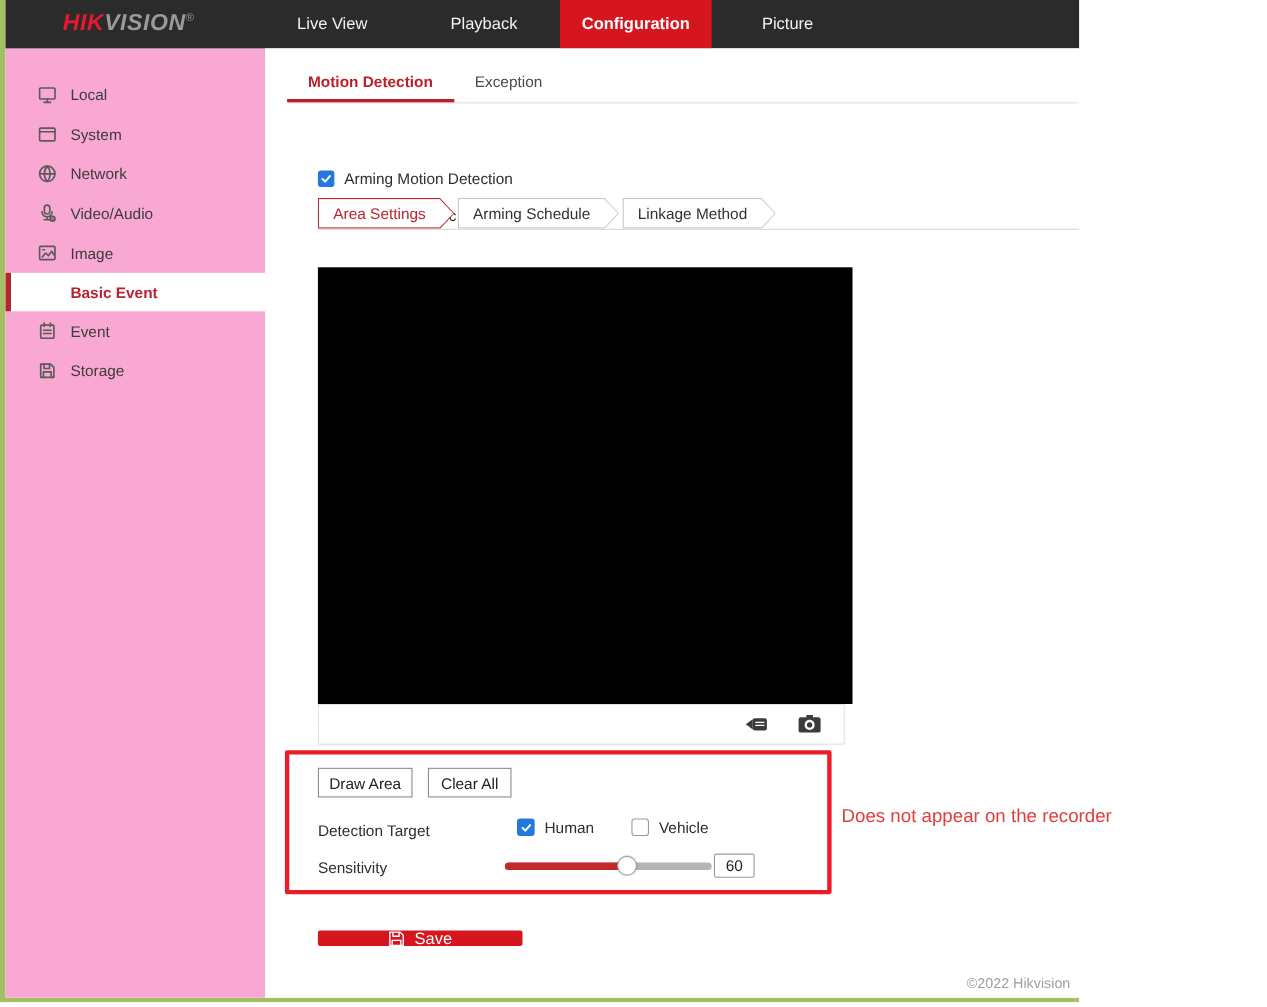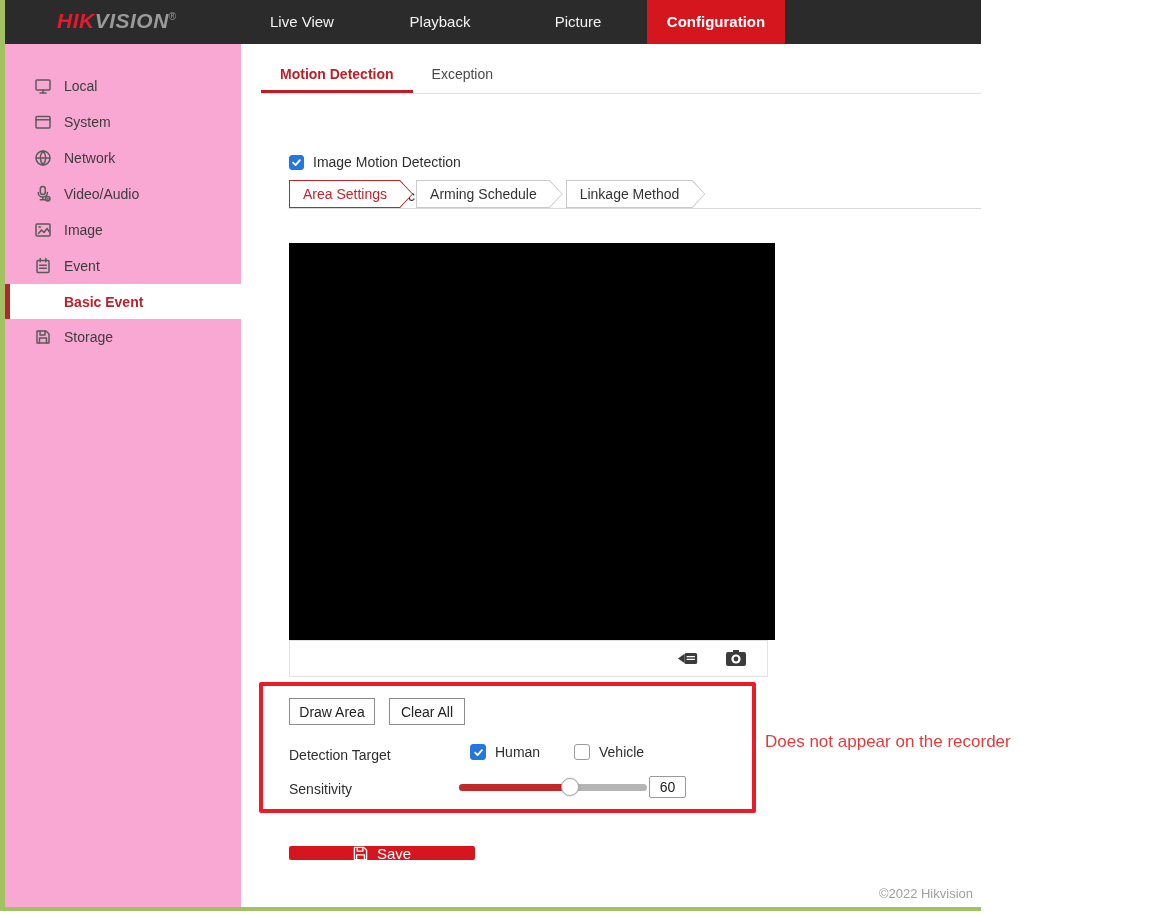--- a/index.html
+++ b/index.html
@@ -97,22 +97,22 @@
 
 <div class="app">
 
   <div class="hdr">
     <div class="logo">
       <span class="hik">HIK</span><span class="vis">VISION</span><span class="reg">®</span>
     </div>
     <div class="nav">
       <div class="nitem">Live View</div>
       <div class="nitem">Playback</div>
+      <div class="nitem active">Configuration</div>
       <div class="nitem">Picture</div>
-      <div class="nitem active">Configuration</div>
     </div>
   </div>
 
   <div class="row">
 
     <div class="sb">
       <div class="sb-item">
         <span class="ic">
           <svg viewBox="0 0 18 18" class="icstroke">
               <rect x="2" y="3" width="14" height="10" rx="1"></rect>
@@ -153,31 +153,31 @@
       <div class="sb-item">
         <span class="ic">
           <svg viewBox="0 0 18 18" class="icstroke">
               <rect x="2" y="3" width="14" height="12" rx="1"></rect>
               <path d="M4.5 12.5l3-3.5 2.5 2.5 3-4 2.5 3.5"></path>
               <path d="M5 6h1.5"></path>
             </svg>
         </span>
         <span class="lbl">Image</span>
       </div>
+      <div class="sb-item active">
+        <span class="lbl">Basic Event</span>
+      </div>
       <div class="sb-item">
         <span class="ic">
           <svg viewBox="0 0 18 18" class="icstroke">
               <rect x="3" y="3.5" width="12" height="12" rx="1"></rect>
               <path d="M6.2 1.6v3.2M11.8 1.6v3.2M5.6 8.2h6.8M5.6 11.2h6.8"></path>
             </svg>
         </span>
         <span class="lbl">Event</span>
-      </div>
-      <div class="sb-item active">
-        <span class="lbl">Basic Event</span>
       </div>
       <div class="sb-item">
         <span class="ic">
           <svg viewBox="0 0 18 18" class="icstroke">
               <path d="M3 3h9l3 3v9H3z"></path>
               <path d="M6 3v4h5V3M5.5 15v-5h7v5"></path>
             </svg>
         </span>
         <span class="lbl">Storage</span>
       </div>
@@ -189,21 +189,21 @@
         <div class="tab active">Motion Detection</div>
         <div class="tab">Exception</div>
       </div>
 
       <div class="ckrow" style="top:110px;">
         <span class="cb checked">
           <svg viewBox="0 0 12 12">
               <path d="M2.3 6.2L5 8.8 9.7 3.4" stroke="#fff" stroke-width="2" fill="none" stroke-linecap="round" stroke-linejoin="round"></path>
             </svg>
         </span>
-        <span>Image Motion Detection</span>
+        <span>Arming Motion Detection</span>
       </div>
 
       <div class="ckrow" style="top:144px;">
         <span class="cb checked">
           <svg viewBox="0 0 12 12">
               <path d="M2.3 6.2L5 8.8 9.7 3.4" stroke="#fff" stroke-width="2" fill="none" stroke-linecap="round" stroke-linejoin="round"></path>
             </svg>
         </span>
         <span>Enable Dynamic Analysis for Motion</span>
       </div>

